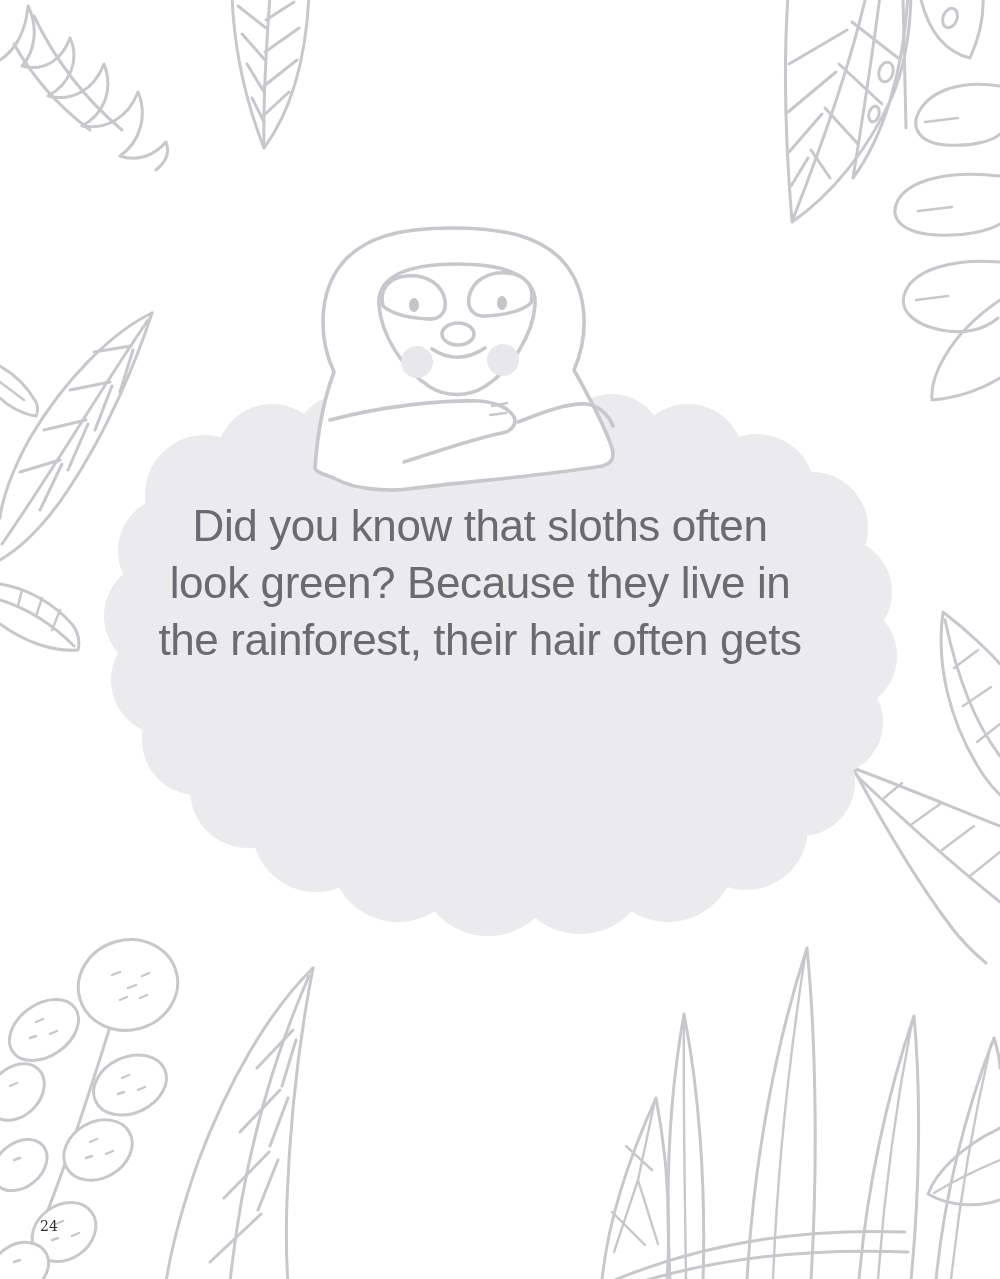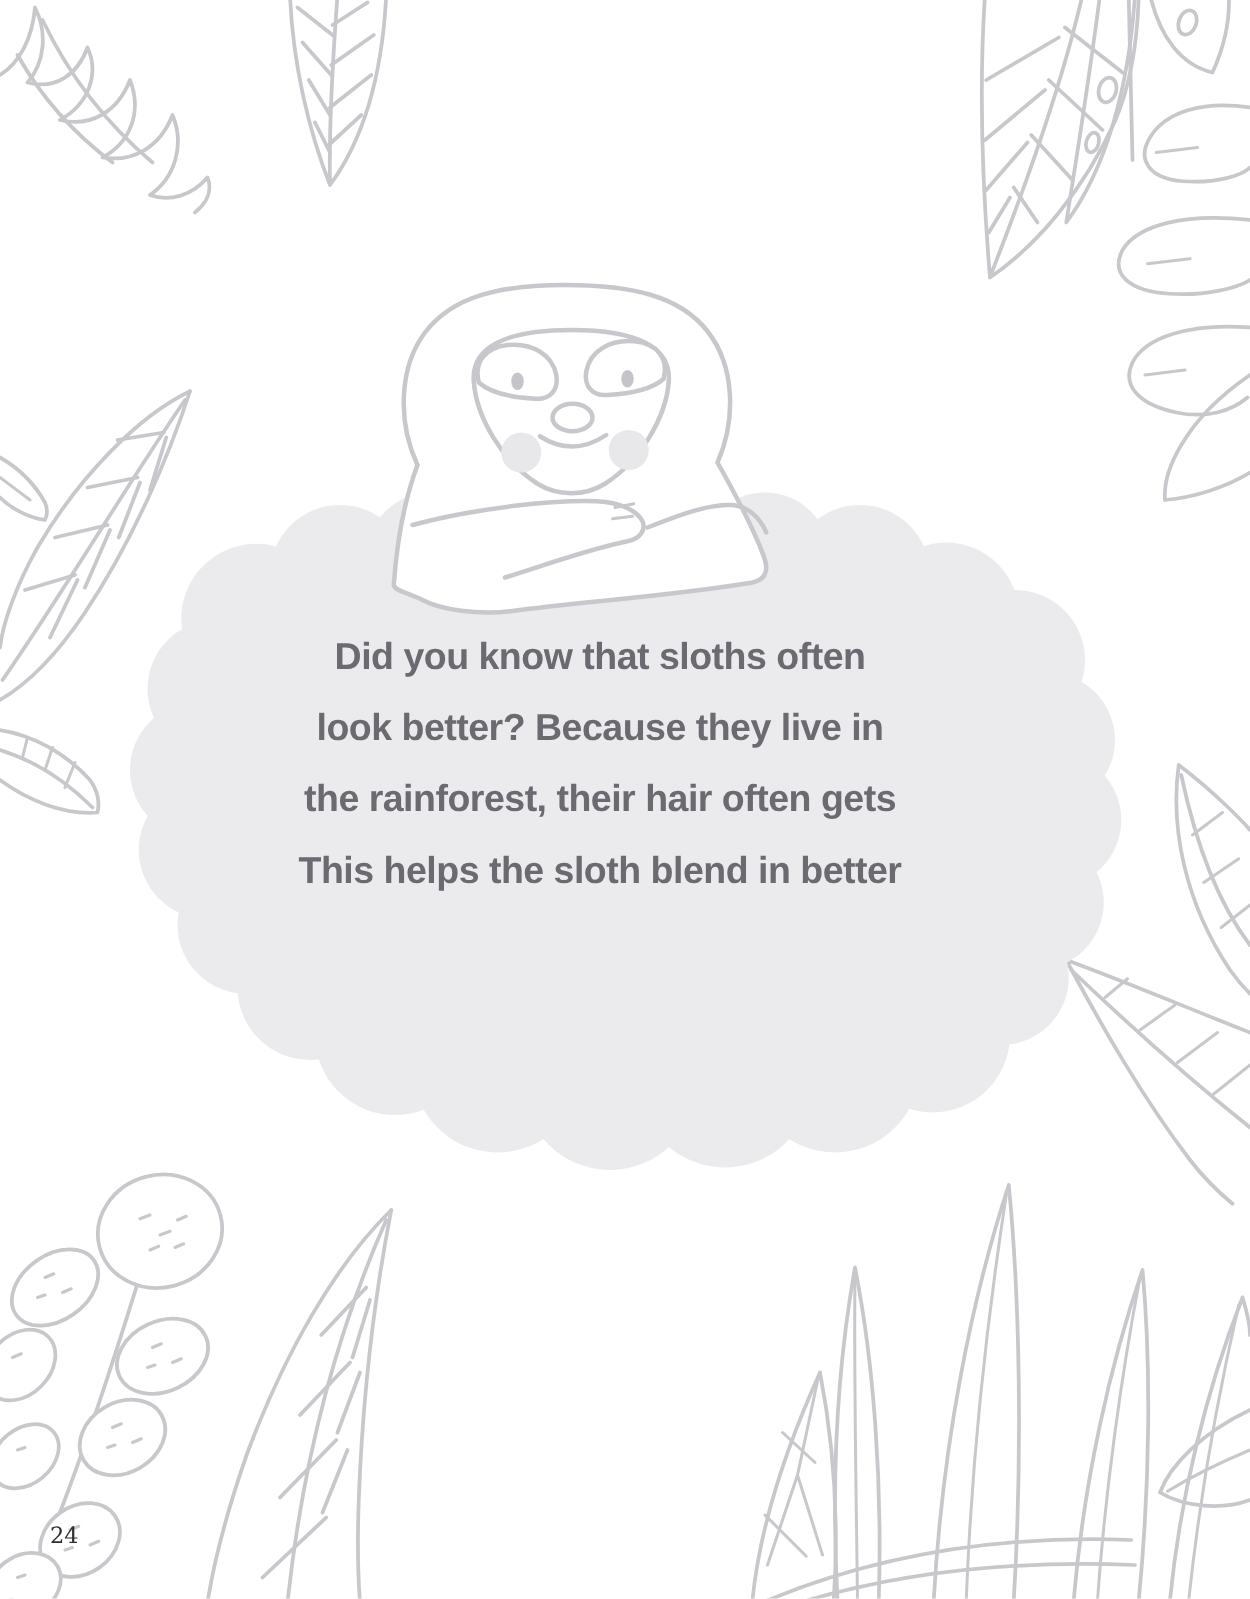--- a/index.html
+++ b/index.html
@@ -14,27 +14,27 @@
   .ln-thin{stroke:var(--line-color,#c8c8cc);fill:none;stroke-width:2.4;stroke-linecap:round;}
   .cloud-part{fill:var(--cloud-color,#ebebed);}
   .sloth-fill{stroke:var(--line-color,#c8c8cc);fill:#fff;stroke-width:3.6;stroke-linecap:round;stroke-linejoin:round;}
   .sloth-line{stroke:var(--line-color,#c8c8cc);fill:none;stroke-width:3.6;stroke-linecap:round;stroke-linejoin:round;}
   .eye{fill:var(--eye-color,#c4c4c9);}
   .cheek{fill:var(--cheek-color,#e8e8ea);}
   
   .fact{
     position:absolute;left:120px;top:497px;width:720px;
     text-align:center;color:var(--text-color,#6a6a70);
-    font-weight:bold;font-size:30px;line-height:57px;letter-spacing:-0.4px;
+    font-weight:normal;font-size:44px;line-height:57px;letter-spacing:-0.4px;
   }
   .fact-line{white-space:nowrap;}
   
   .pagenum{
     position:absolute;left:40px;top:1218px;
-    font-family:"DejaVu Serif",serif;font-size:18px;
+    font-family:"DejaVu Serif",serif;font-size:14px;
     color:var(--page-number-color,#2e2e2e);
   }
 </style>
 </head>
 <body>
 
 <div class="page">
 
   <svg class="art" width="1000" height="1279" viewBox="0 0 1000 1279">
 
@@ -175,19 +175,18 @@
       <ellipse class="sloth-fill" cx="458" cy="334" rx="16" ry="11"></ellipse>
       <path class="sloth-line" d="M 432,349 Q 458,366 485,348"></path>
       <path class="sloth-line" d="M 330,420 C 382,406 442,400 478,401 C 496,402 509,408 514,417 C 517,424 512,431 502,433 C 472,439 436,452 404,462"></path>
       <path class="sloth-line" d="M 518,422 C 546,411 568,403 586,404 C 598,405 608,414 613,426"></path>
       <path class="ln-thin" d="M 492,406 L 507,403 M 490,415 L 506,413"></path>
     </g>
   </svg>
 
   <div class="fact">
     <div class="fact-line">Did you know that sloths often</div>
-    <div class="fact-line">look better? Because they live in</div>
+    <div class="fact-line">look green? Because they live in</div>
     <div class="fact-line">the rainforest, their hair often gets</div>
-    <div class="fact-line">This helps the sloth blend in better</div>
   </div>
 
   <div class="pagenum">24</div>
 </div>
 
 </body></html>

